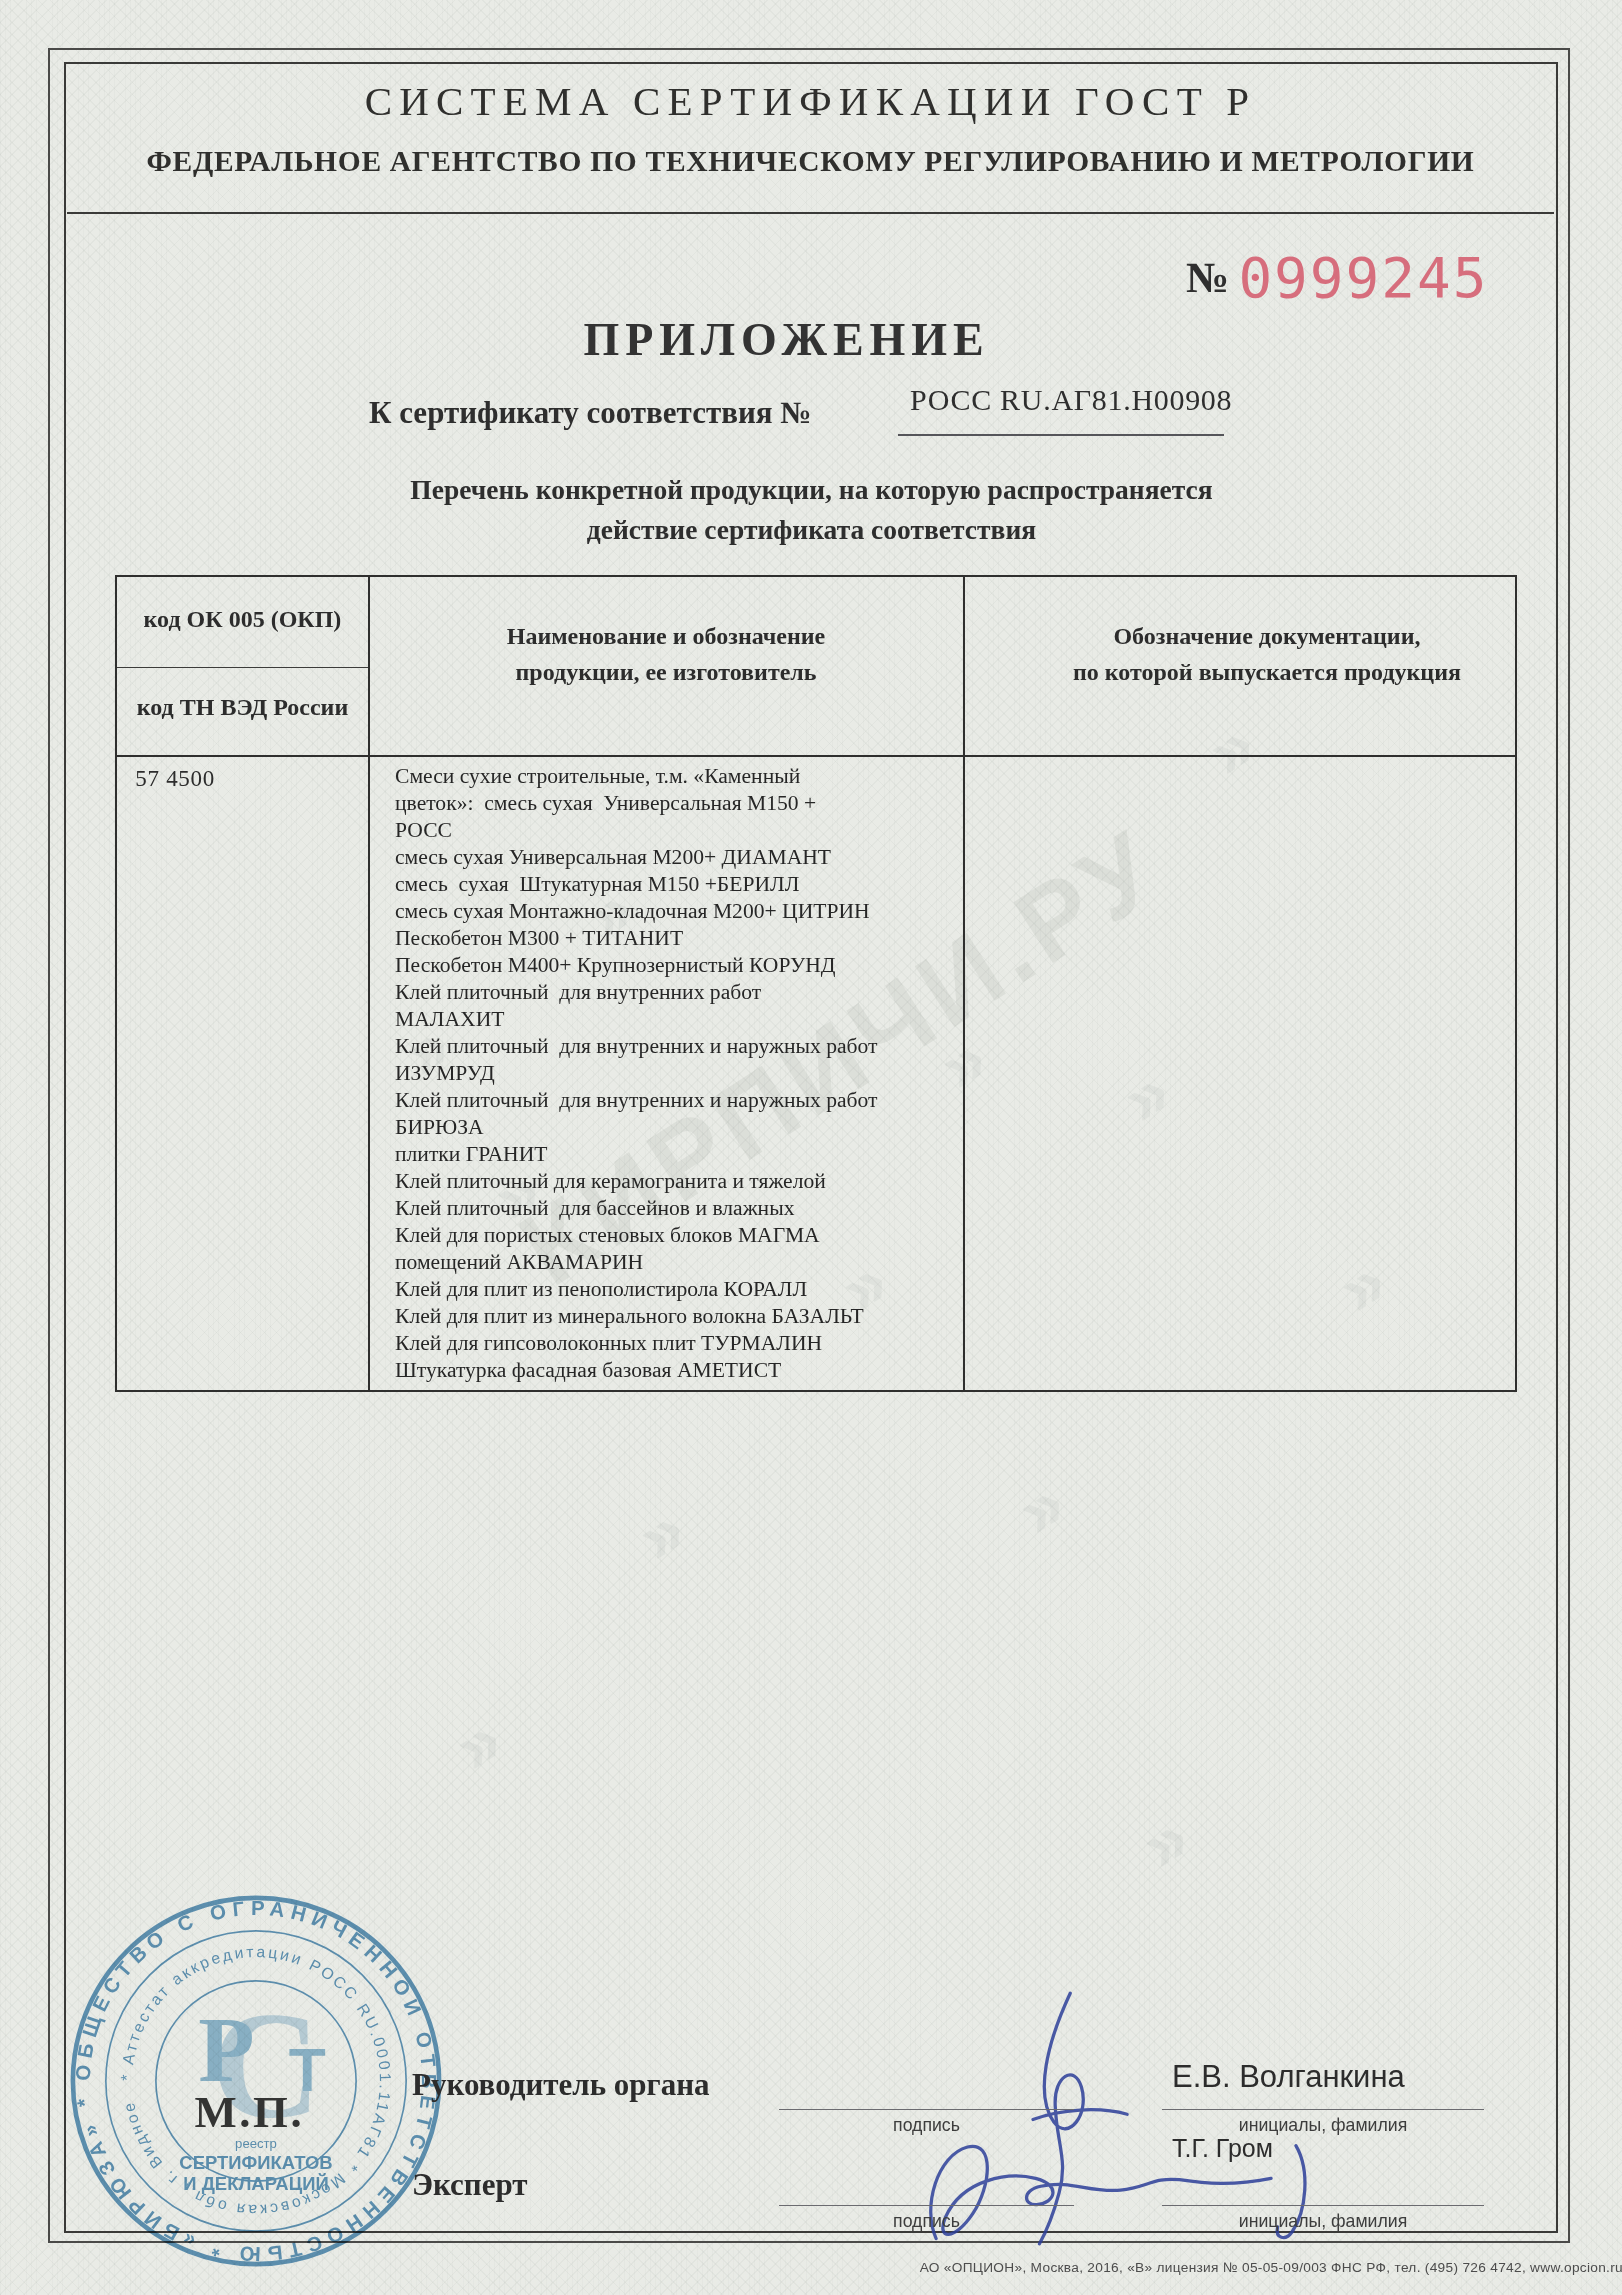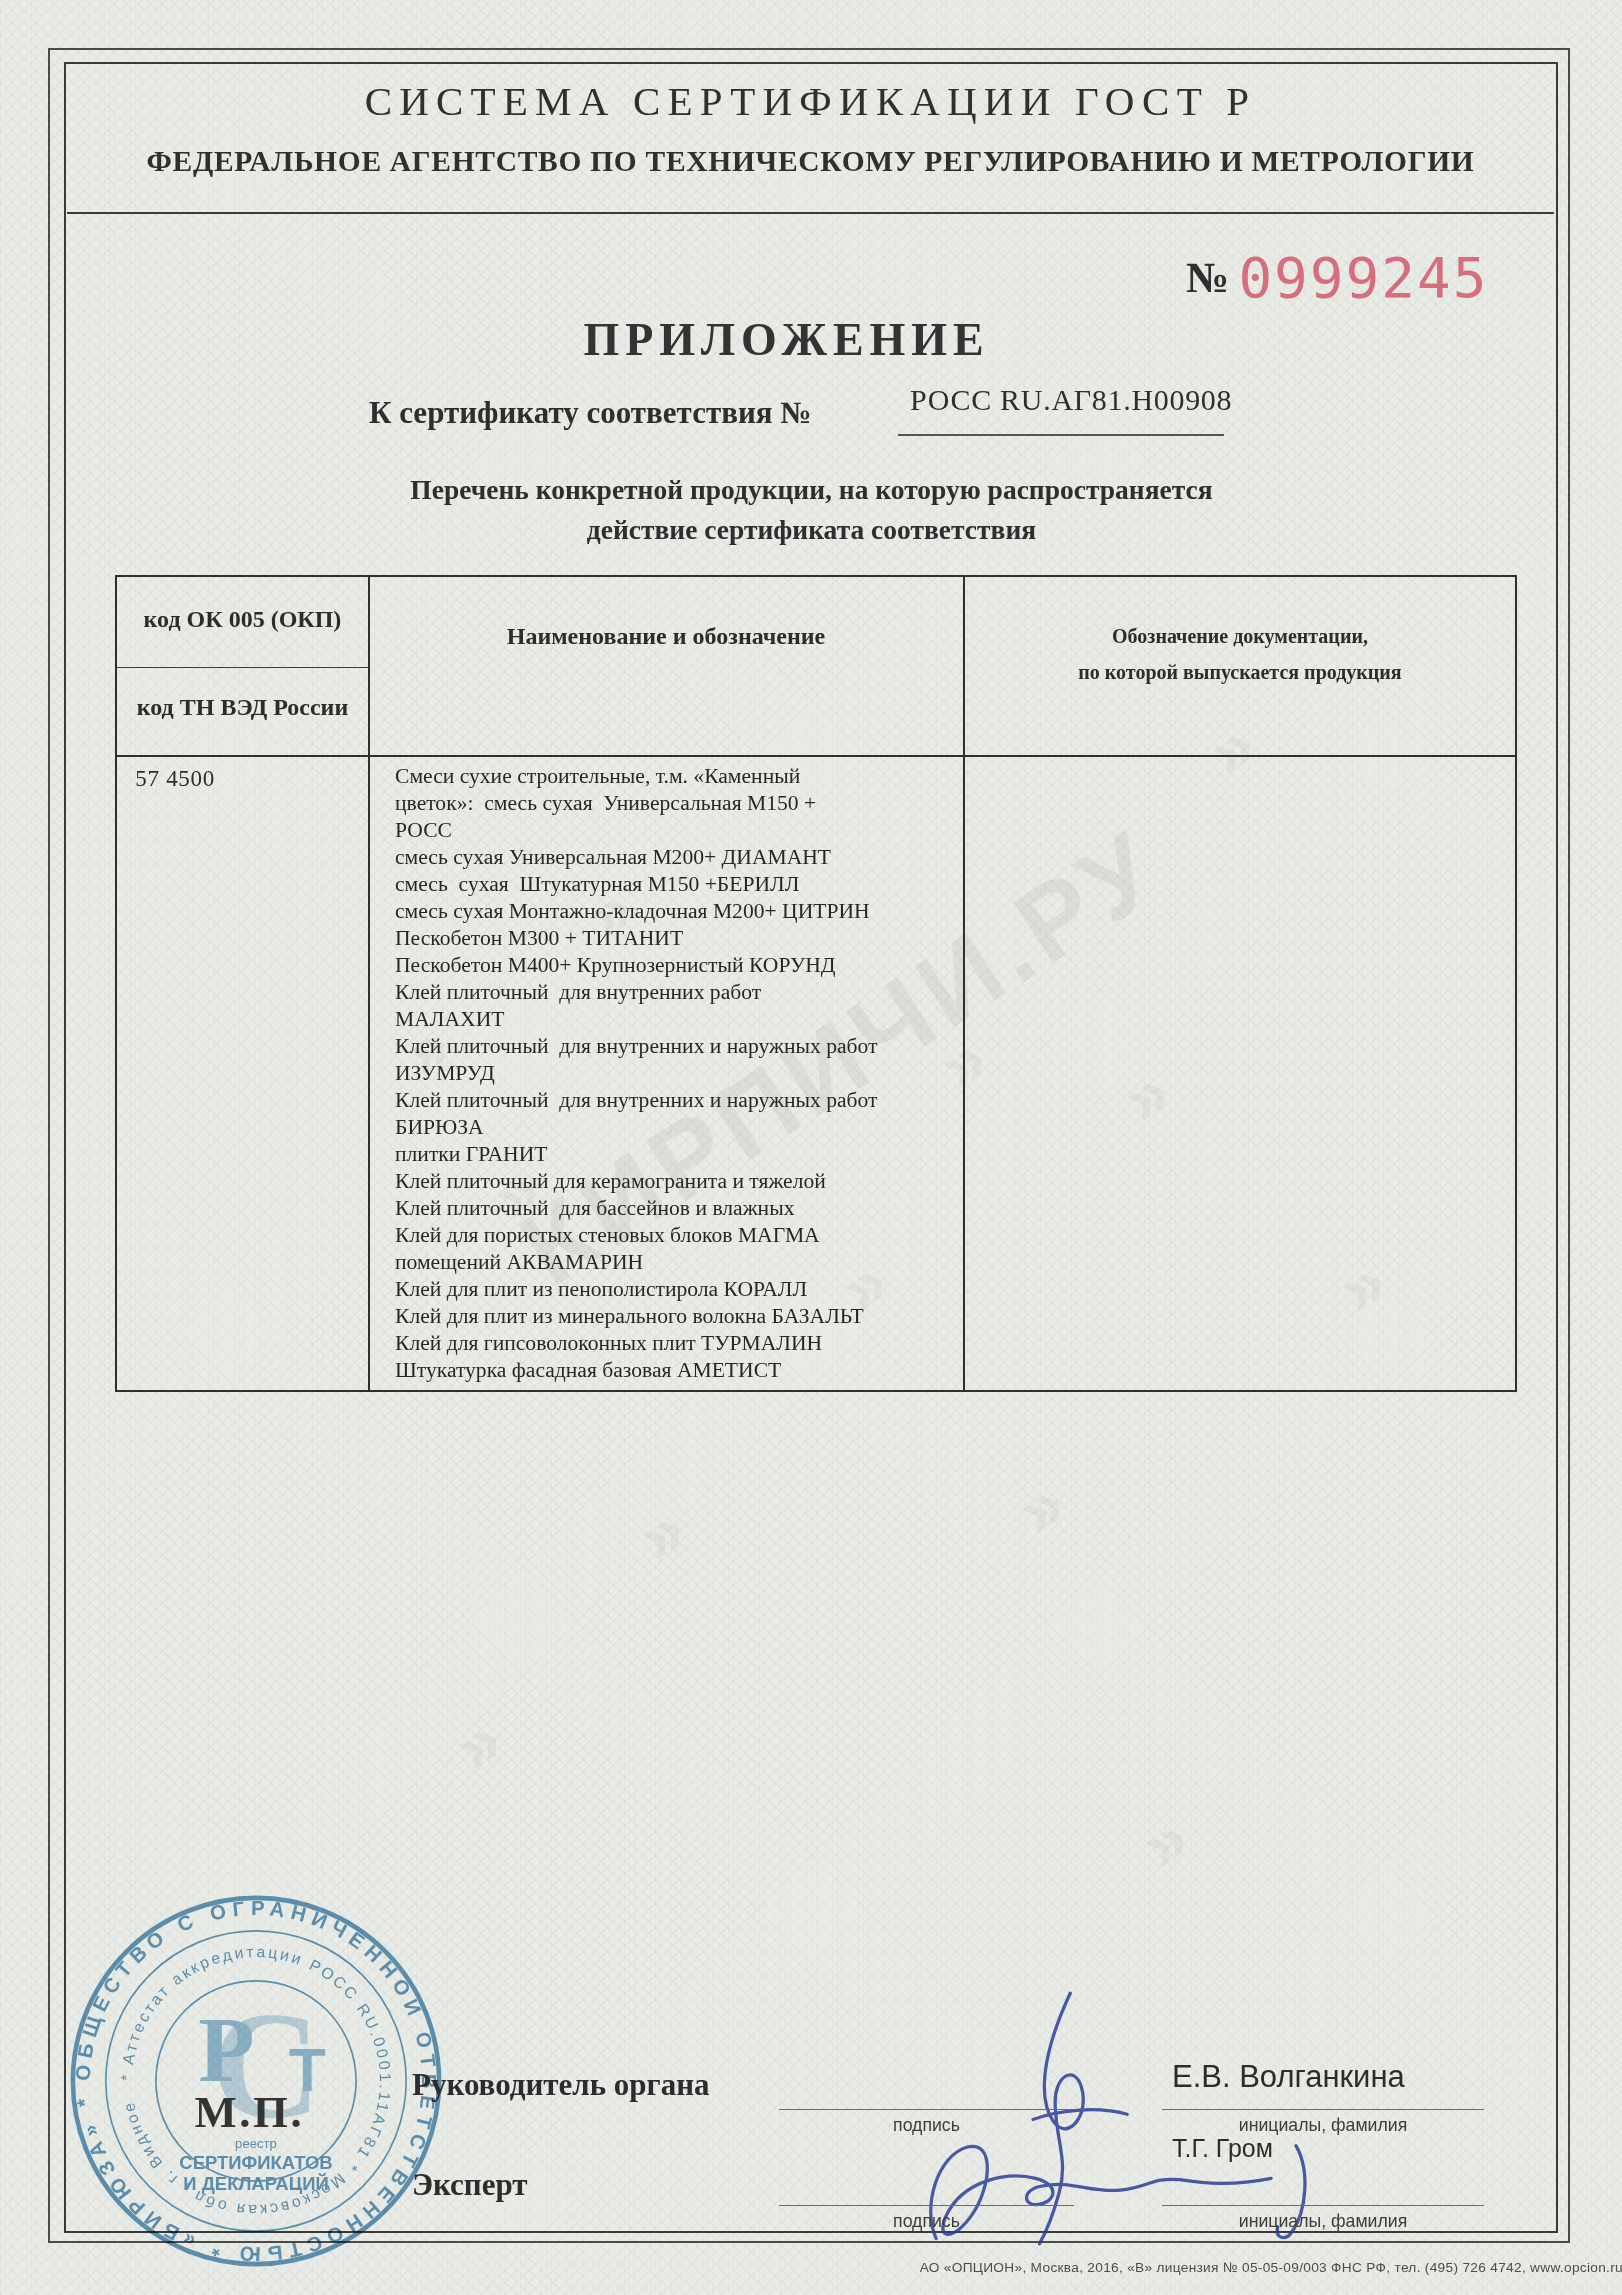--- a/index.html
+++ b/index.html
@@ -43,21 +43,21 @@
 
   .tbl{left:115px;top:575px;width:1398px;height:813px;border:2px solid #2f2f2e;}
   .tbl .vline{position:absolute;top:0;bottom:0;width:2px;background:#2f2f2e;}
   .tbl .v1{left:251px;}
   .tbl .v2{left:846px;}
   .tbl .hdr-sep{position:absolute;left:0;top:178px;width:100%;height:2px;background:#2f2f2e;}
   .tbl .col1-split{position:absolute;left:0;top:90px;width:251px;height:1.3px;background:#3c3c3a;}
   .col1a{left:0px;top:29px;width:251px;font-size:24px;font-weight:bold;}
   .col1b{left:0px;top:117px;width:251px;font-size:24px;font-weight:bold;}
   .col2h{left:253px;top:41px;width:592px;font-size:24px;font-weight:bold;line-height:36px;}
-  .col3h{left:848px;top:41px;width:550px;font-size:20px;font-weight:bold;line-height:36px;}
+  .col3h{left:875px;top:41px;width:550px;font-size:24px;font-weight:bold;line-height:36px;}
   .okp-code{left:18.3px;top:189px;font-size:23px;letter-spacing:0.7px;}
   .products{left:278px;top:186px;width:556px;font-size:21.6px;line-height:27px;color:#262626;}
   .products .line{white-space:pre-wrap;}
 
   .wm-text{left:458px;top:949px;width:916px;font-size:105px;font-weight:bold;
     color:rgba(105,118,110,.10);transform:rotate(-33deg);letter-spacing:6.5px;
     font-family:"Liberation Sans",sans-serif;}
   .wm-mark{position:absolute;font-size:72px;color:rgba(105,118,110,.07);
     transform:rotate(-33deg);font-family:"Liberation Sans",sans-serif;font-weight:bold;}
 
@@ -125,20 +125,21 @@
   <div class="abs tbl">
     <div class="vline v1"></div>
     <div class="vline v2"></div>
     <div class="hdr-sep"></div>
     <div class="col1-split"></div>
 
     <div class="abs col1a center">код ОК 005 (ОКП)</div>
     <div class="abs col1b center">код ТН ВЭД России</div>
     <div class="abs col2h center">
         <div class="hline-item">Наименование и обозначение</div>
+        <div class="hline-item">продукции, ее изготовитель</div>
       </div>
     <div class="abs col3h center">
         <div class="hline-item">Обозначение документации,</div>
         <div class="hline-item">по которой выпускается продукция</div>
       </div>
 
     <div class="abs okp-code">57 4500</div>
     <div class="abs products">
         <div class="line">Смеси сухие строительные, т.м. «Каменный</div>
         <div class="line">цветок»:  смесь сухая  Универсальная М150 +</div>

